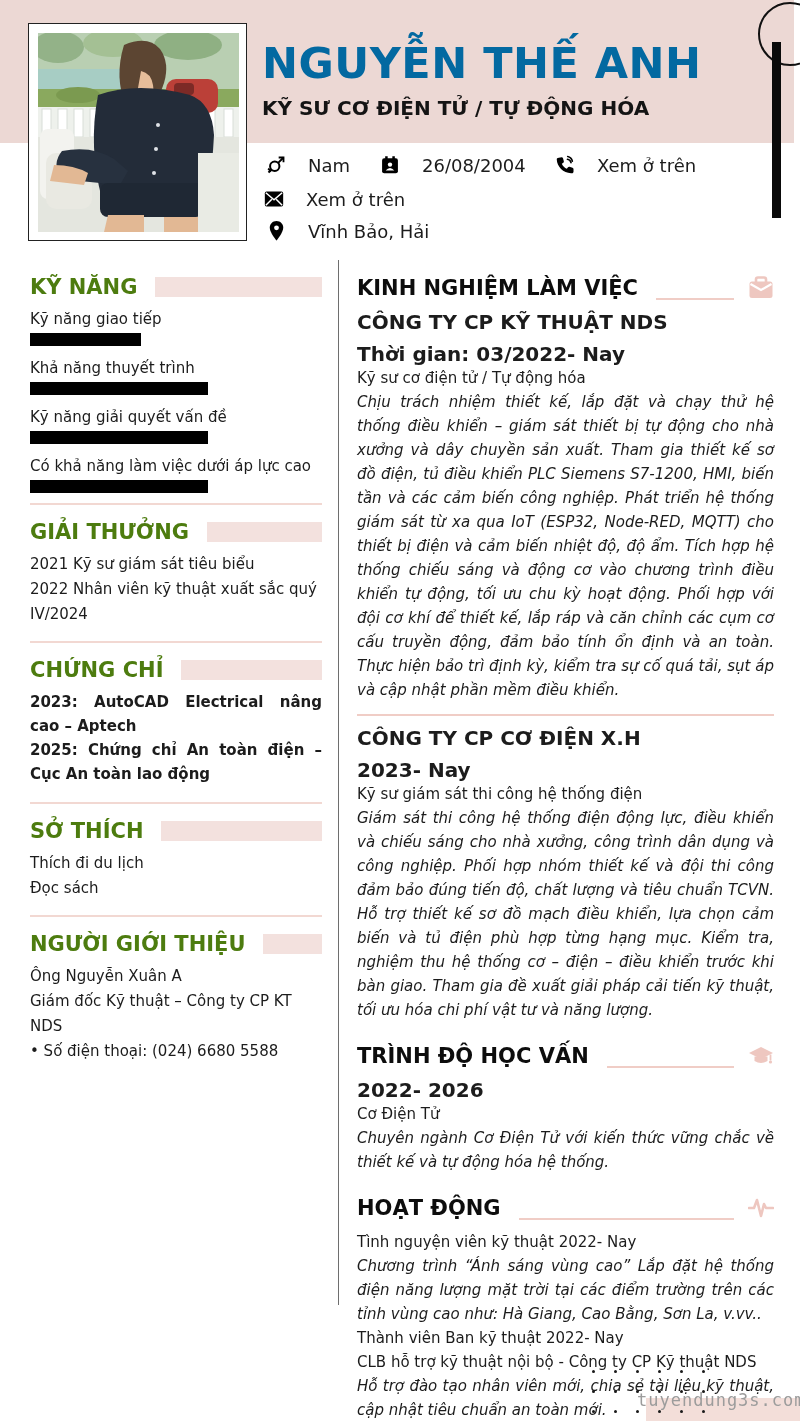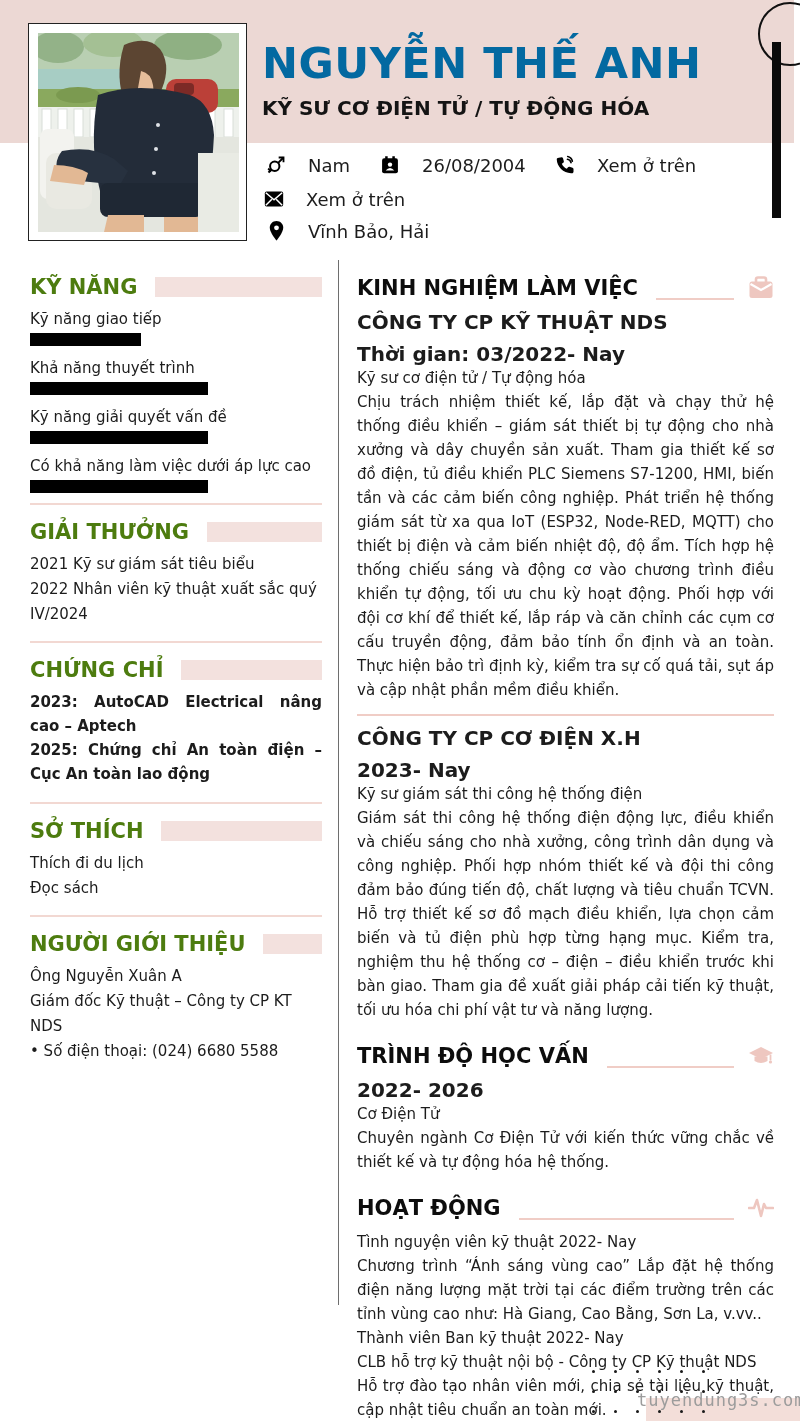--- a/index.html
+++ b/index.html
@@ -41,21 +41,21 @@
   .sep.m1 { margin-top:10px; } .sep.m2 { margin-top:14px; } .sep.m3 { margin-top:16px; }
 
   
   .rh-row { display:flex; align-items:flex-end; margin-bottom:10px; }
   .rh-row h2 { font-size:21px; font-weight:bold; white-space:nowrap; color:#0d0d0d; }
   .rh-line { flex:1; height:2px; background:#f0cdc6; margin:6px 14px 0 18px; min-width:40px; }
   .rh-icon { width:26px; height:24px; flex:none; }
   .exp-head { margin-top:16px; }
   .r-bold { font-size:20px; font-weight:bold; line-height:24px;margin-top:8px; }
   .r-text { font-size:15px; line-height:24px; }
-  .r-para { font-size:15px; line-height:24px; text-align:justify; }
+  .r-para { font-size:15px; line-height:24px; text-align:justify;font-style:italic; }
   .job-sep { height:2px; background:#f0cdc6; margin:12px 0 10px 0; }
   .sect-gap { margin-top:22px; }
 
   
   .wm-box { position:absolute; left:646px; top:1398px; width:154px; height:23px; background:#f3ded9; }
   .wm-text { position:absolute; left:637px; top:1390px; font-family:"DejaVu Sans Mono","Liberation Mono",monospace; font-size:17px; color:#9c9c9c; letter-spacing:1px; }
   .dots { position:absolute; left:592px; top:1370px; width:120px; height:48px; display:grid; grid-template-columns:repeat(6,22px); grid-template-rows:repeat(3,20px); }
   .dots i { width:3px; height:3px; background:#1a1a1a; border-radius:50%; }
 </style>
 </head>

